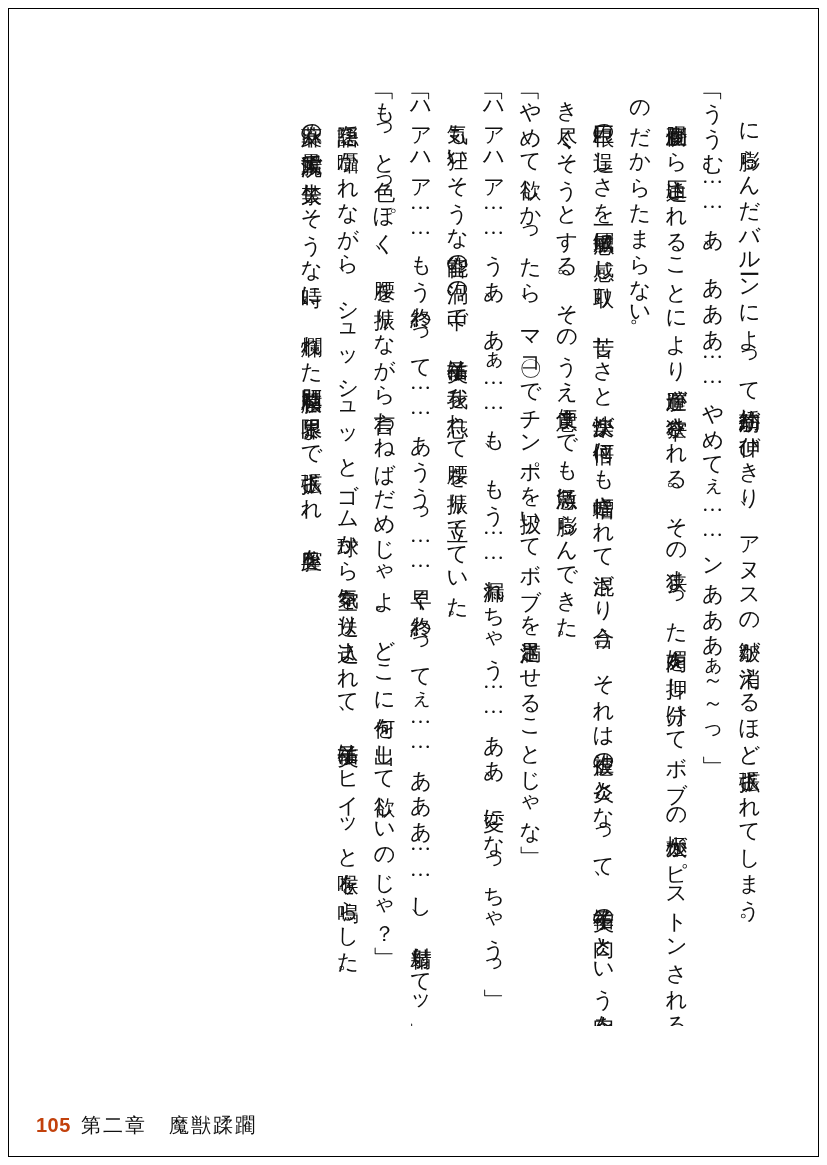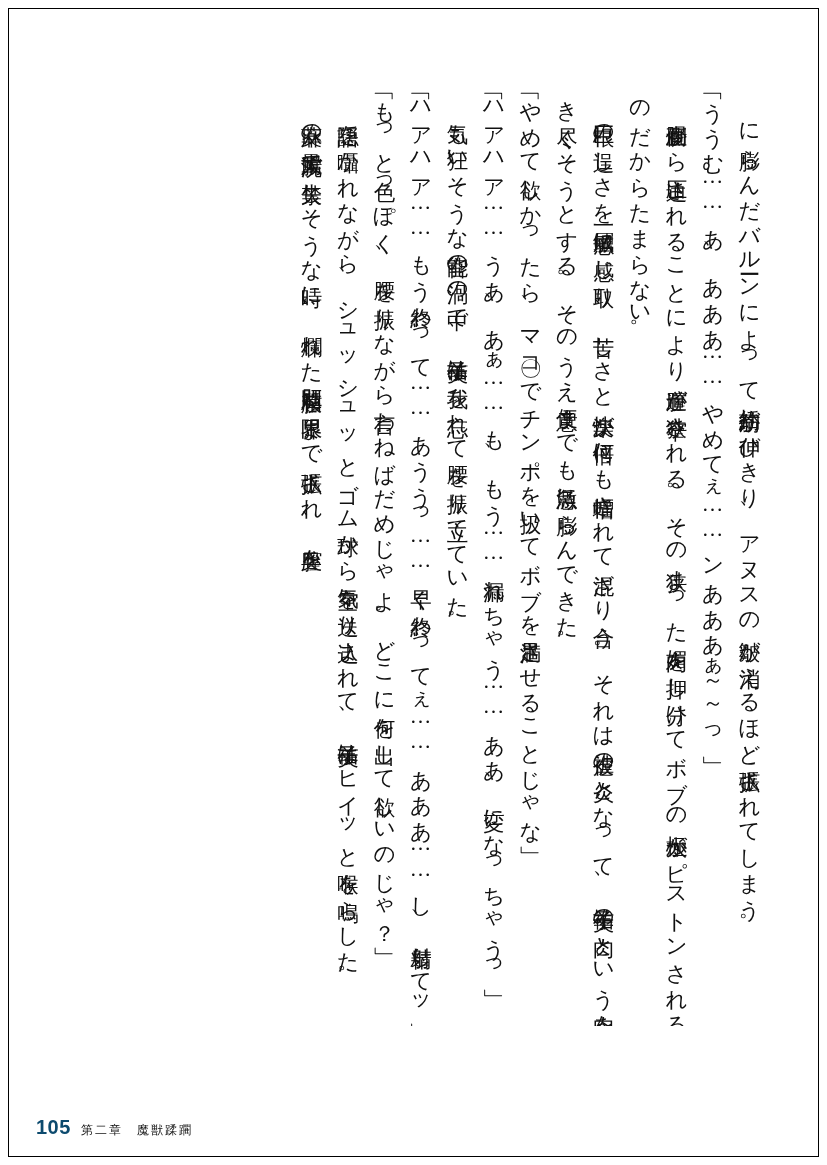--- a/index.html
+++ b/index.html
@@ -53,26 +53,26 @@
     left: 36px;
     bottom: 26px;
     display: flex;
     align-items: baseline;
     gap: 10px;
   }
   .folio {
     font-family: "Liberation Sans", "DejaVu Sans", sans-serif;
     font-size: 20px;
     font-weight: bold;
-    color: #0c4a6e;
+    color: #c2410c;
     letter-spacing: 0.5px;
   }
   .chapter-title {
     font-family: "Liberation Serif", "DejaVu Serif", serif;
-    font-size: 12px;
+    font-size: 20px;
     color: #111111;
     letter-spacing: 2px;
   }
 </style>
 </head>
 <body>
 
 <div class="page">
   <div class="page-border"></div>
 

